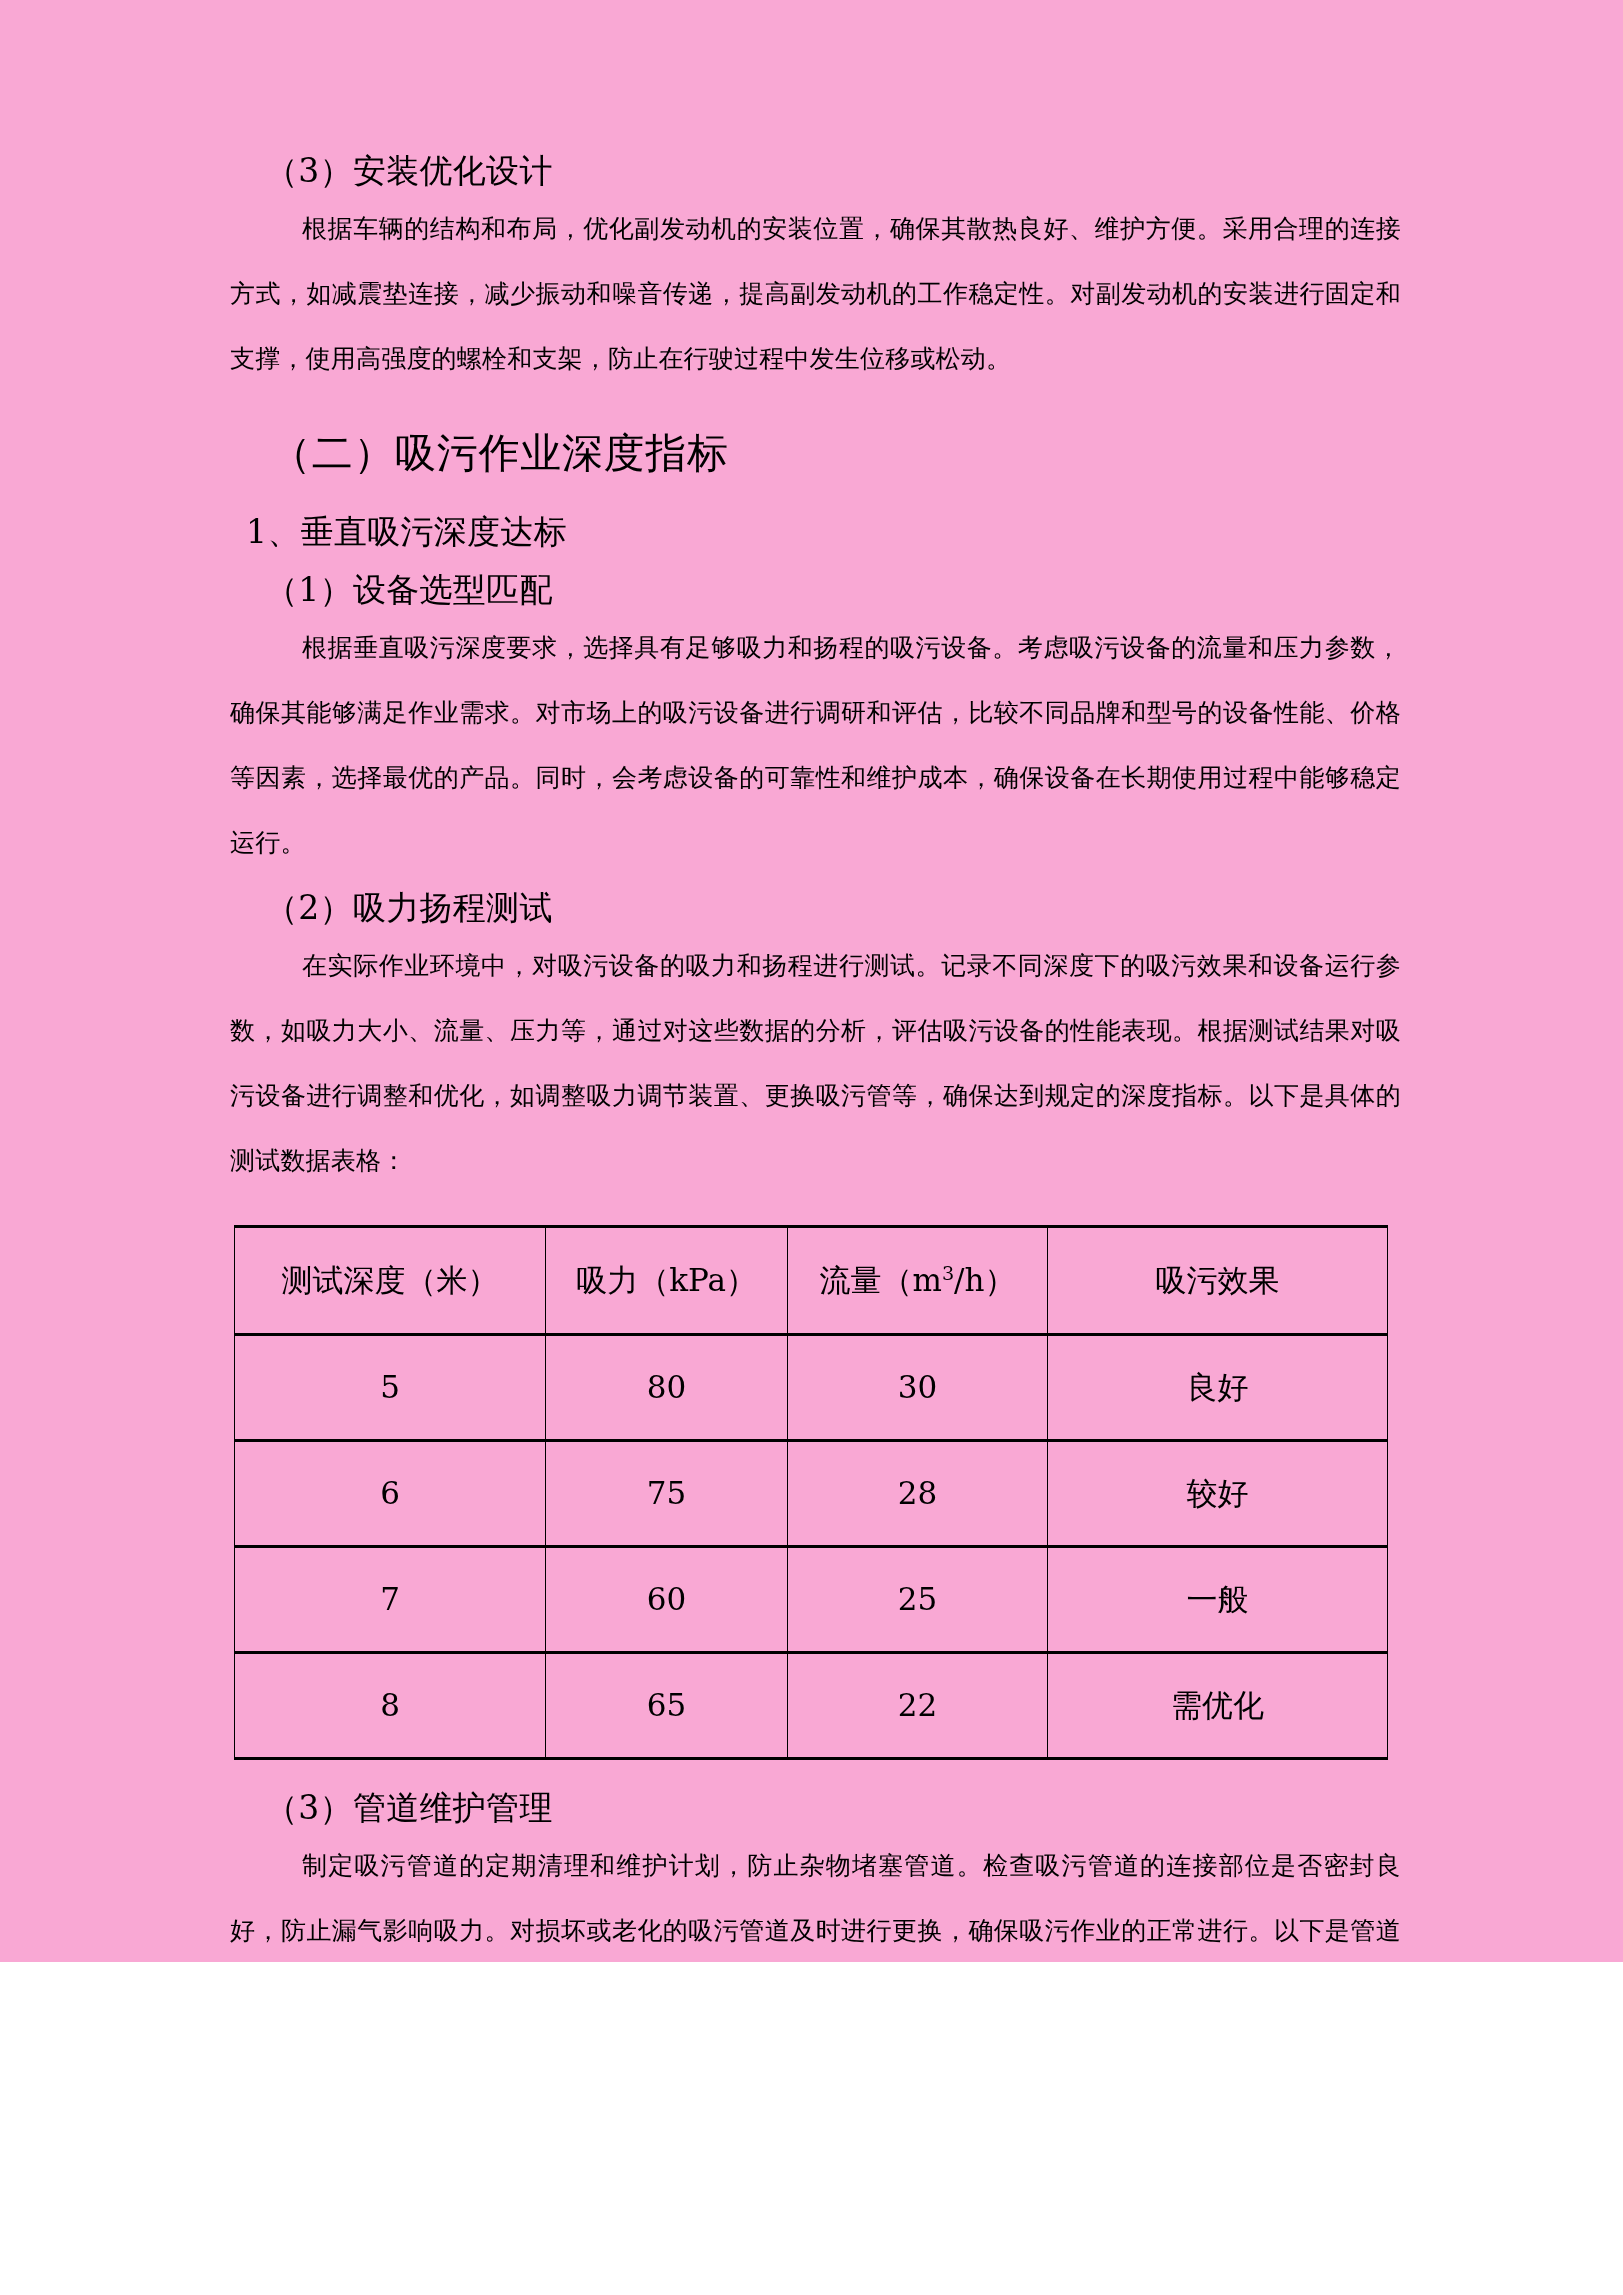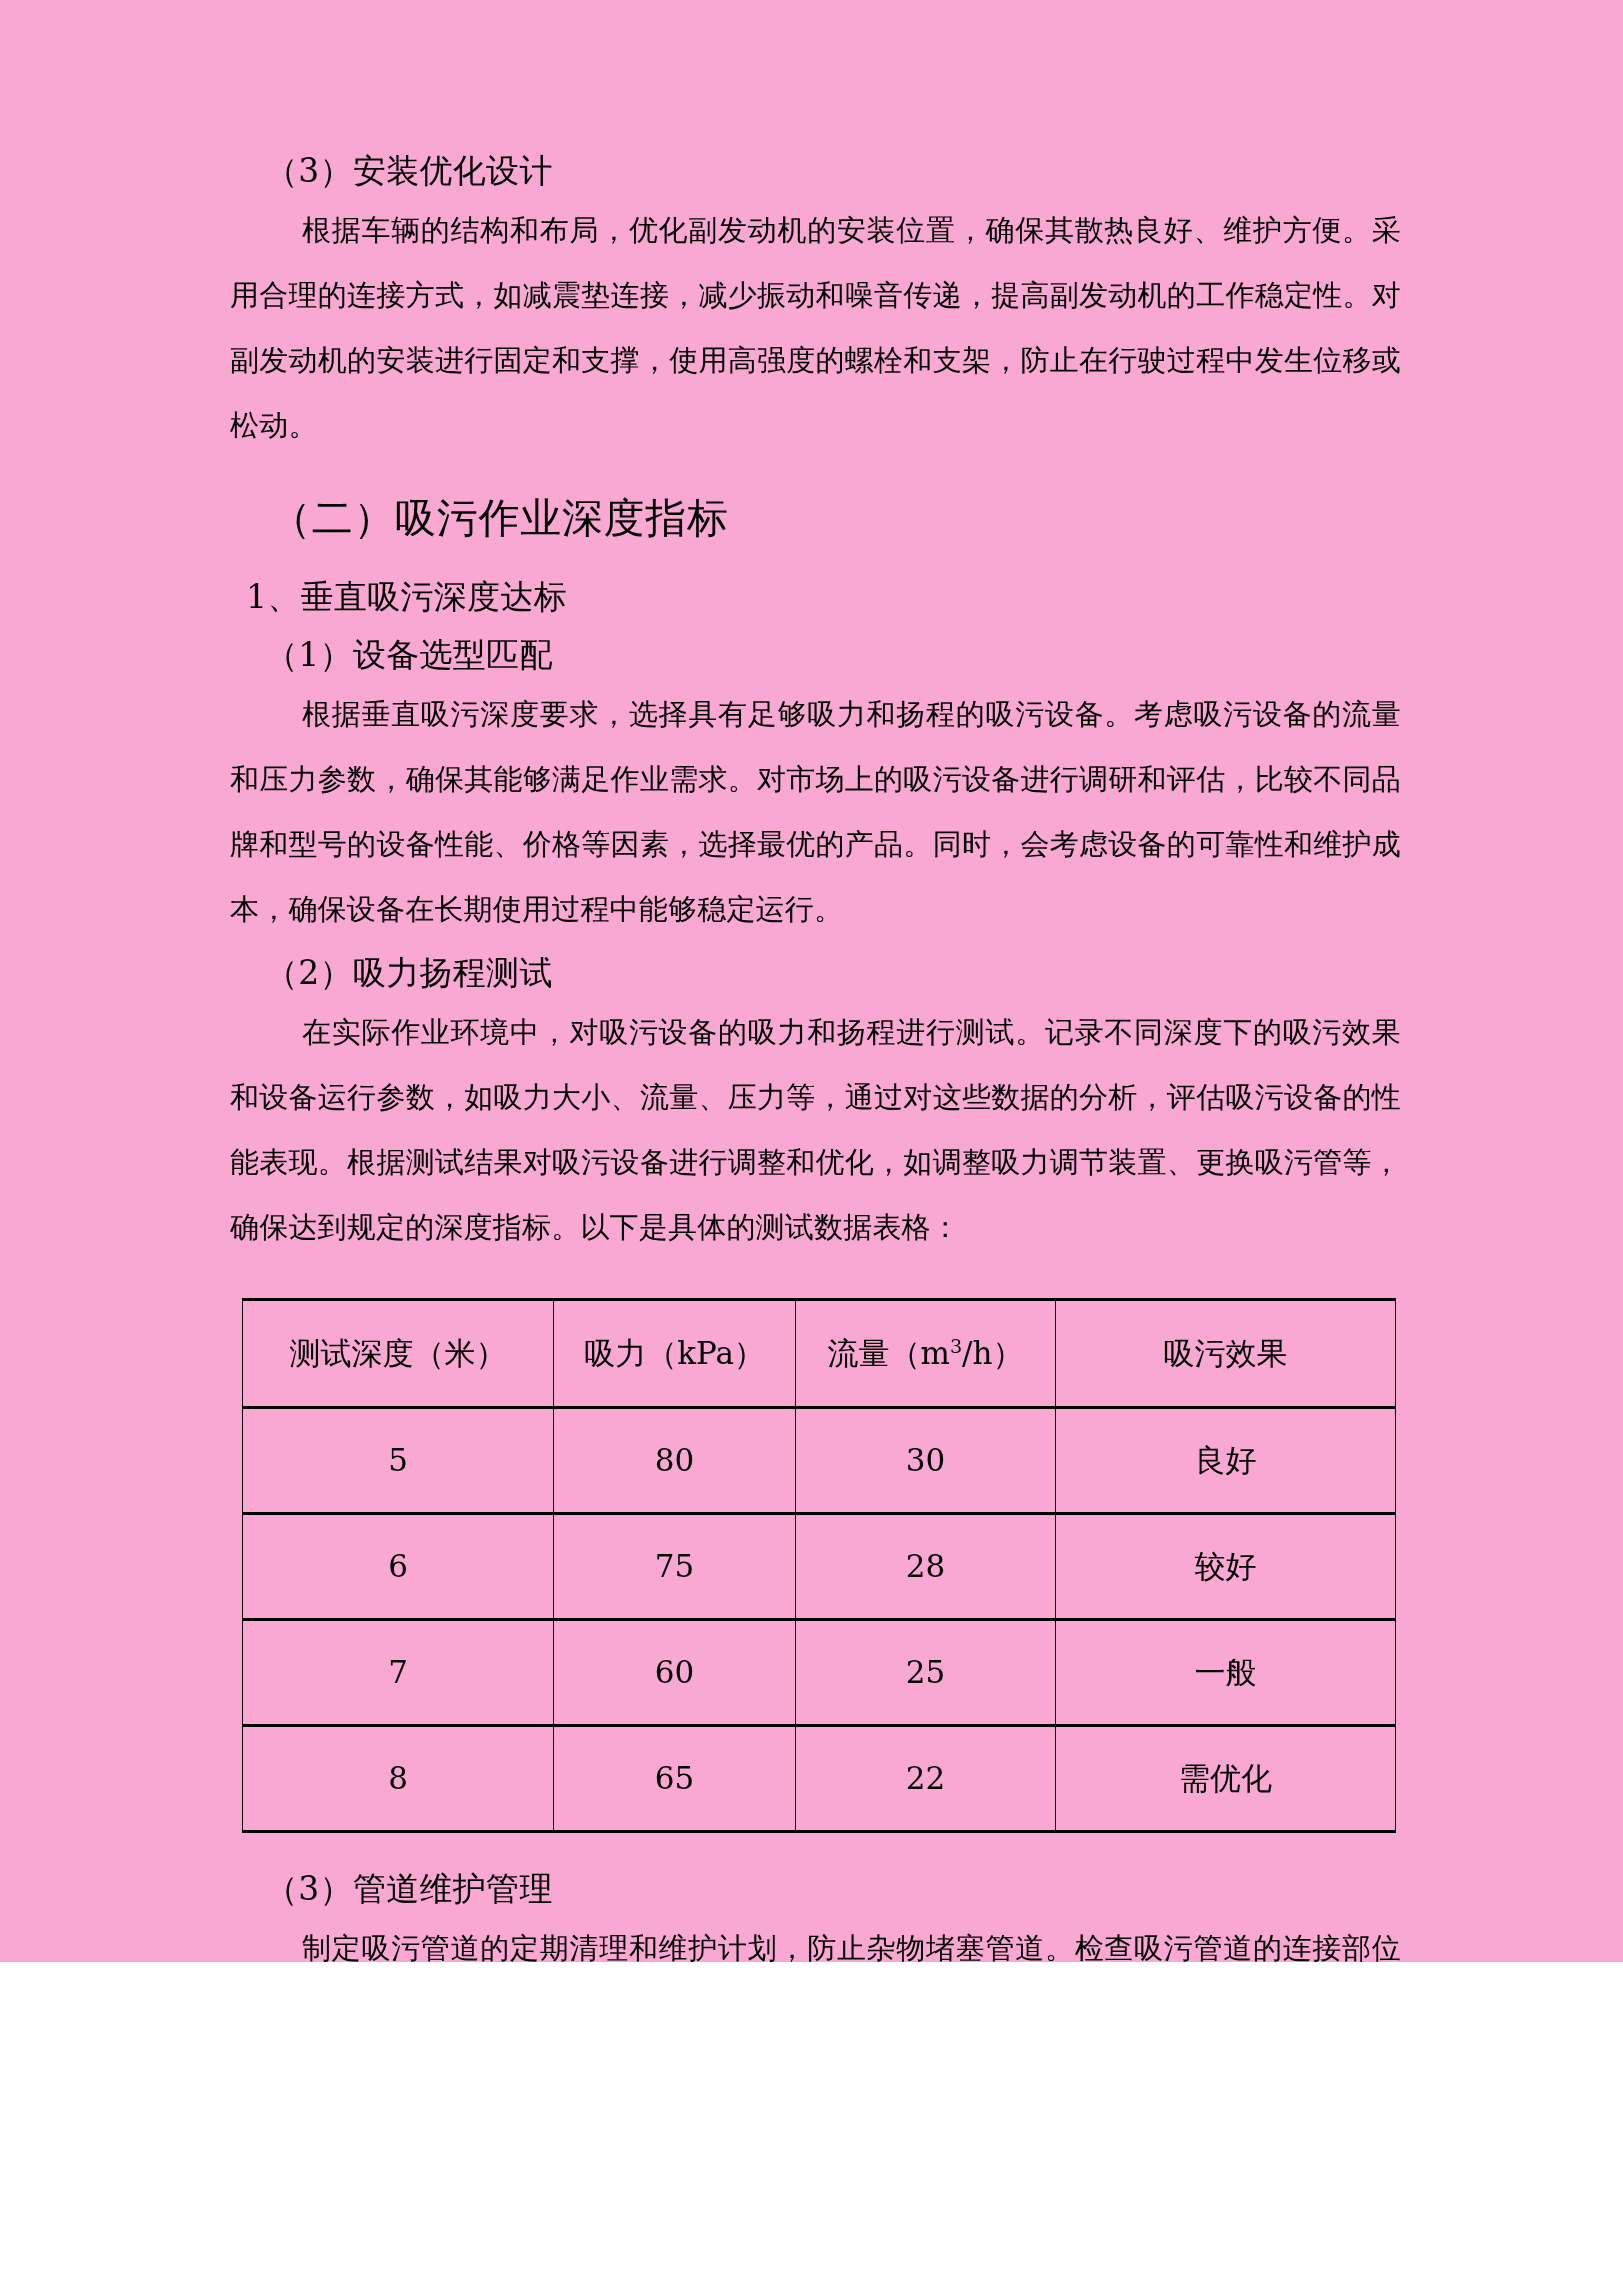--- a/index.html
+++ b/index.html
@@ -46,40 +46,41 @@
   }
   .h-num {
     font-size: 33px;
     line-height: 1.0;
     margin: 16px;
     text-indent: 0px;
     letter-spacing: 0.3px;
     white-space: nowrap;
   }
   p.body-text {
-    font-size: 29px;
+    font-size: 25px;
     line-height: 65px;
     margin: 0;
     text-indent: 72px;
     text-align: justify;
     text-justify: inter-ideograph;
     letter-spacing: 0.2px;
+    font-family: Liberation Mono, monospace;
   }
   .sp-1 { height: 34px; }
   .sp-2 { height: 19.6px; }
   .sp-3 { height: 9.2px; }
   .sp-4 { height: 14.4px; }
   .sp-5 { height: 26px; }
   .sp-6 { height: 27.5px; }
 
   
   table.data-table {
     border-collapse: collapse;
     width: 1153px;
-    margin: 12px;
+    margin: 4px;
     table-layout: fixed;
   }
   table.data-table td {
     border: 1.3px solid #000000;
     text-align: center;
     vertical-align: middle;
     font-size: 31px;
     font-family: "DejaVu Serif", "Liberation Serif", serif;
     padding: 0;
     height: 103px;

